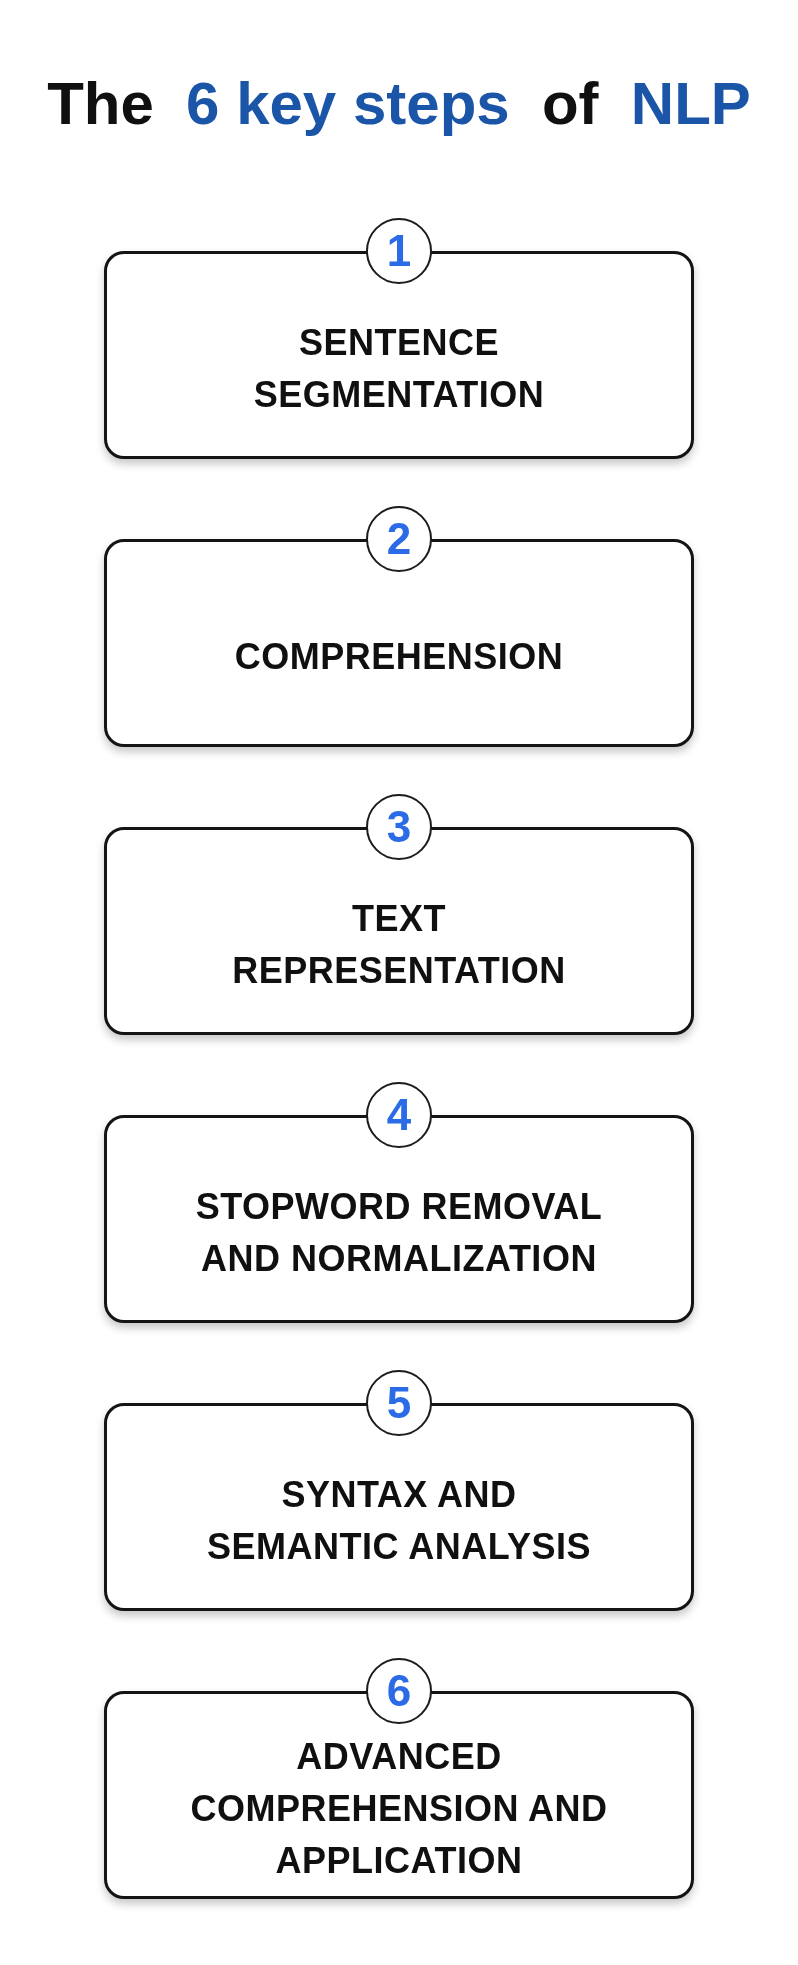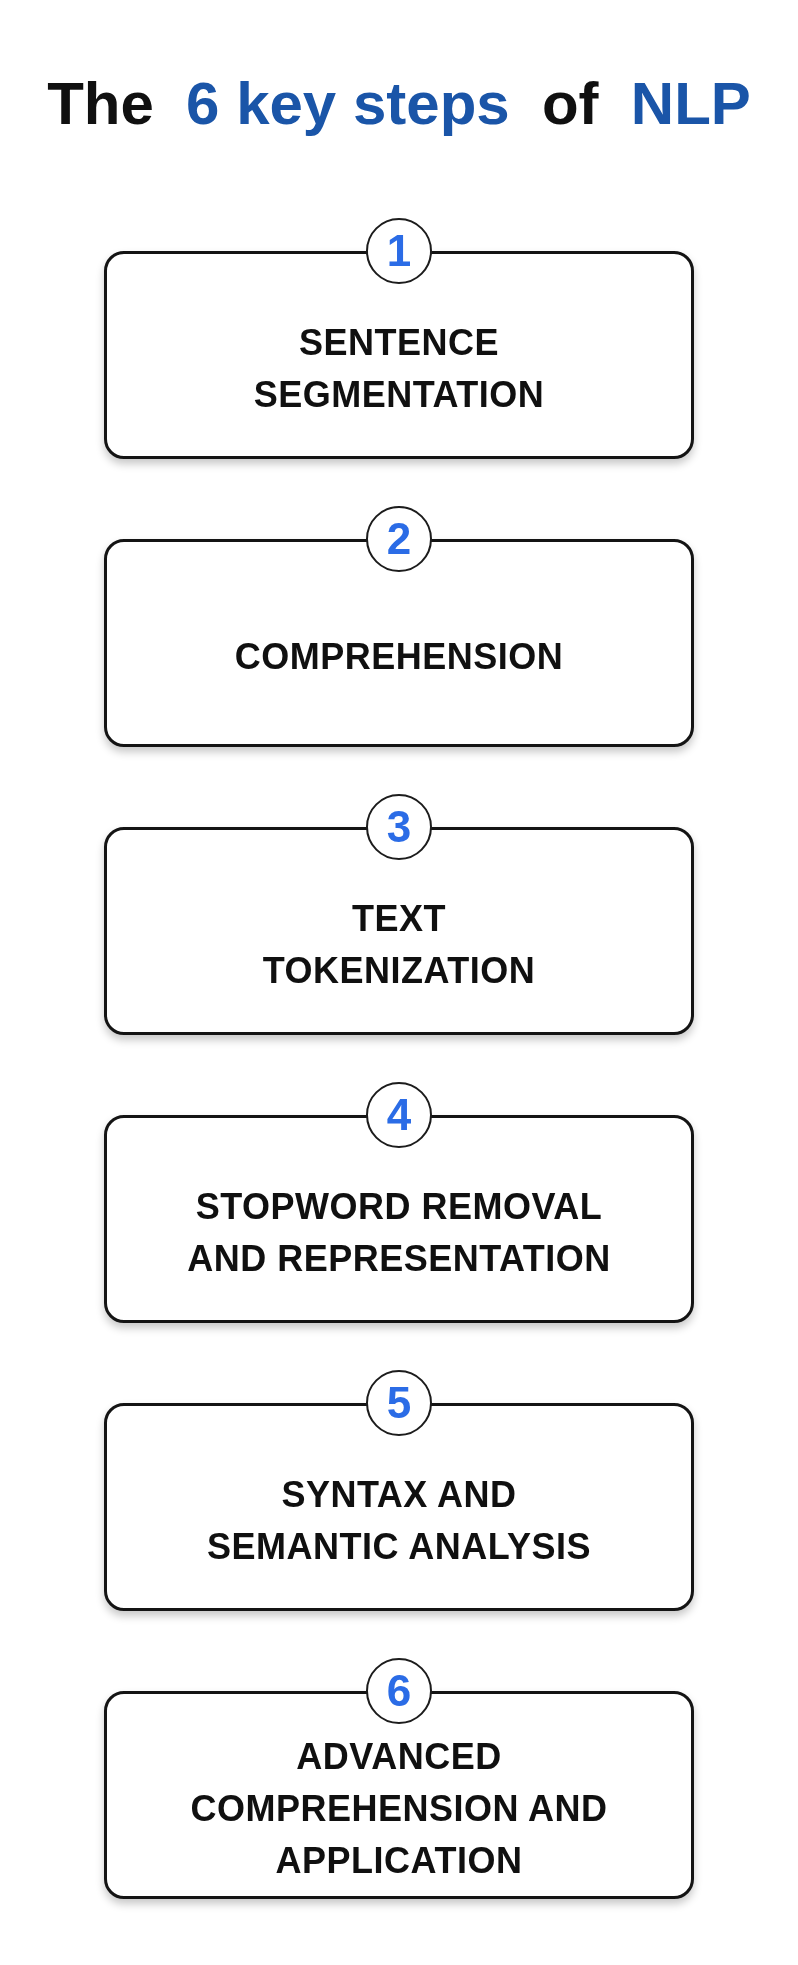--- a/index.html
+++ b/index.html
@@ -121,31 +121,31 @@
         <div class="label">COMPREHENSION</div>
       </div>
     </div>
 
     <div class="step">
       <div class="badge">
         <span class="num">3</span>
       </div>
       <div class="card">
         <div class="label">TEXT
-TOKENIZATION</div>
+REPRESENTATION</div>
       </div>
     </div>
 
     <div class="step">
       <div class="badge">
         <span class="num">4</span>
       </div>
       <div class="card">
         <div class="label">STOPWORD REMOVAL
-AND REPRESENTATION</div>
+AND NORMALIZATION</div>
       </div>
     </div>
 
     <div class="step">
       <div class="badge">
         <span class="num">5</span>
       </div>
       <div class="card">
         <div class="label">SYNTAX AND
 SEMANTIC ANALYSIS</div>

